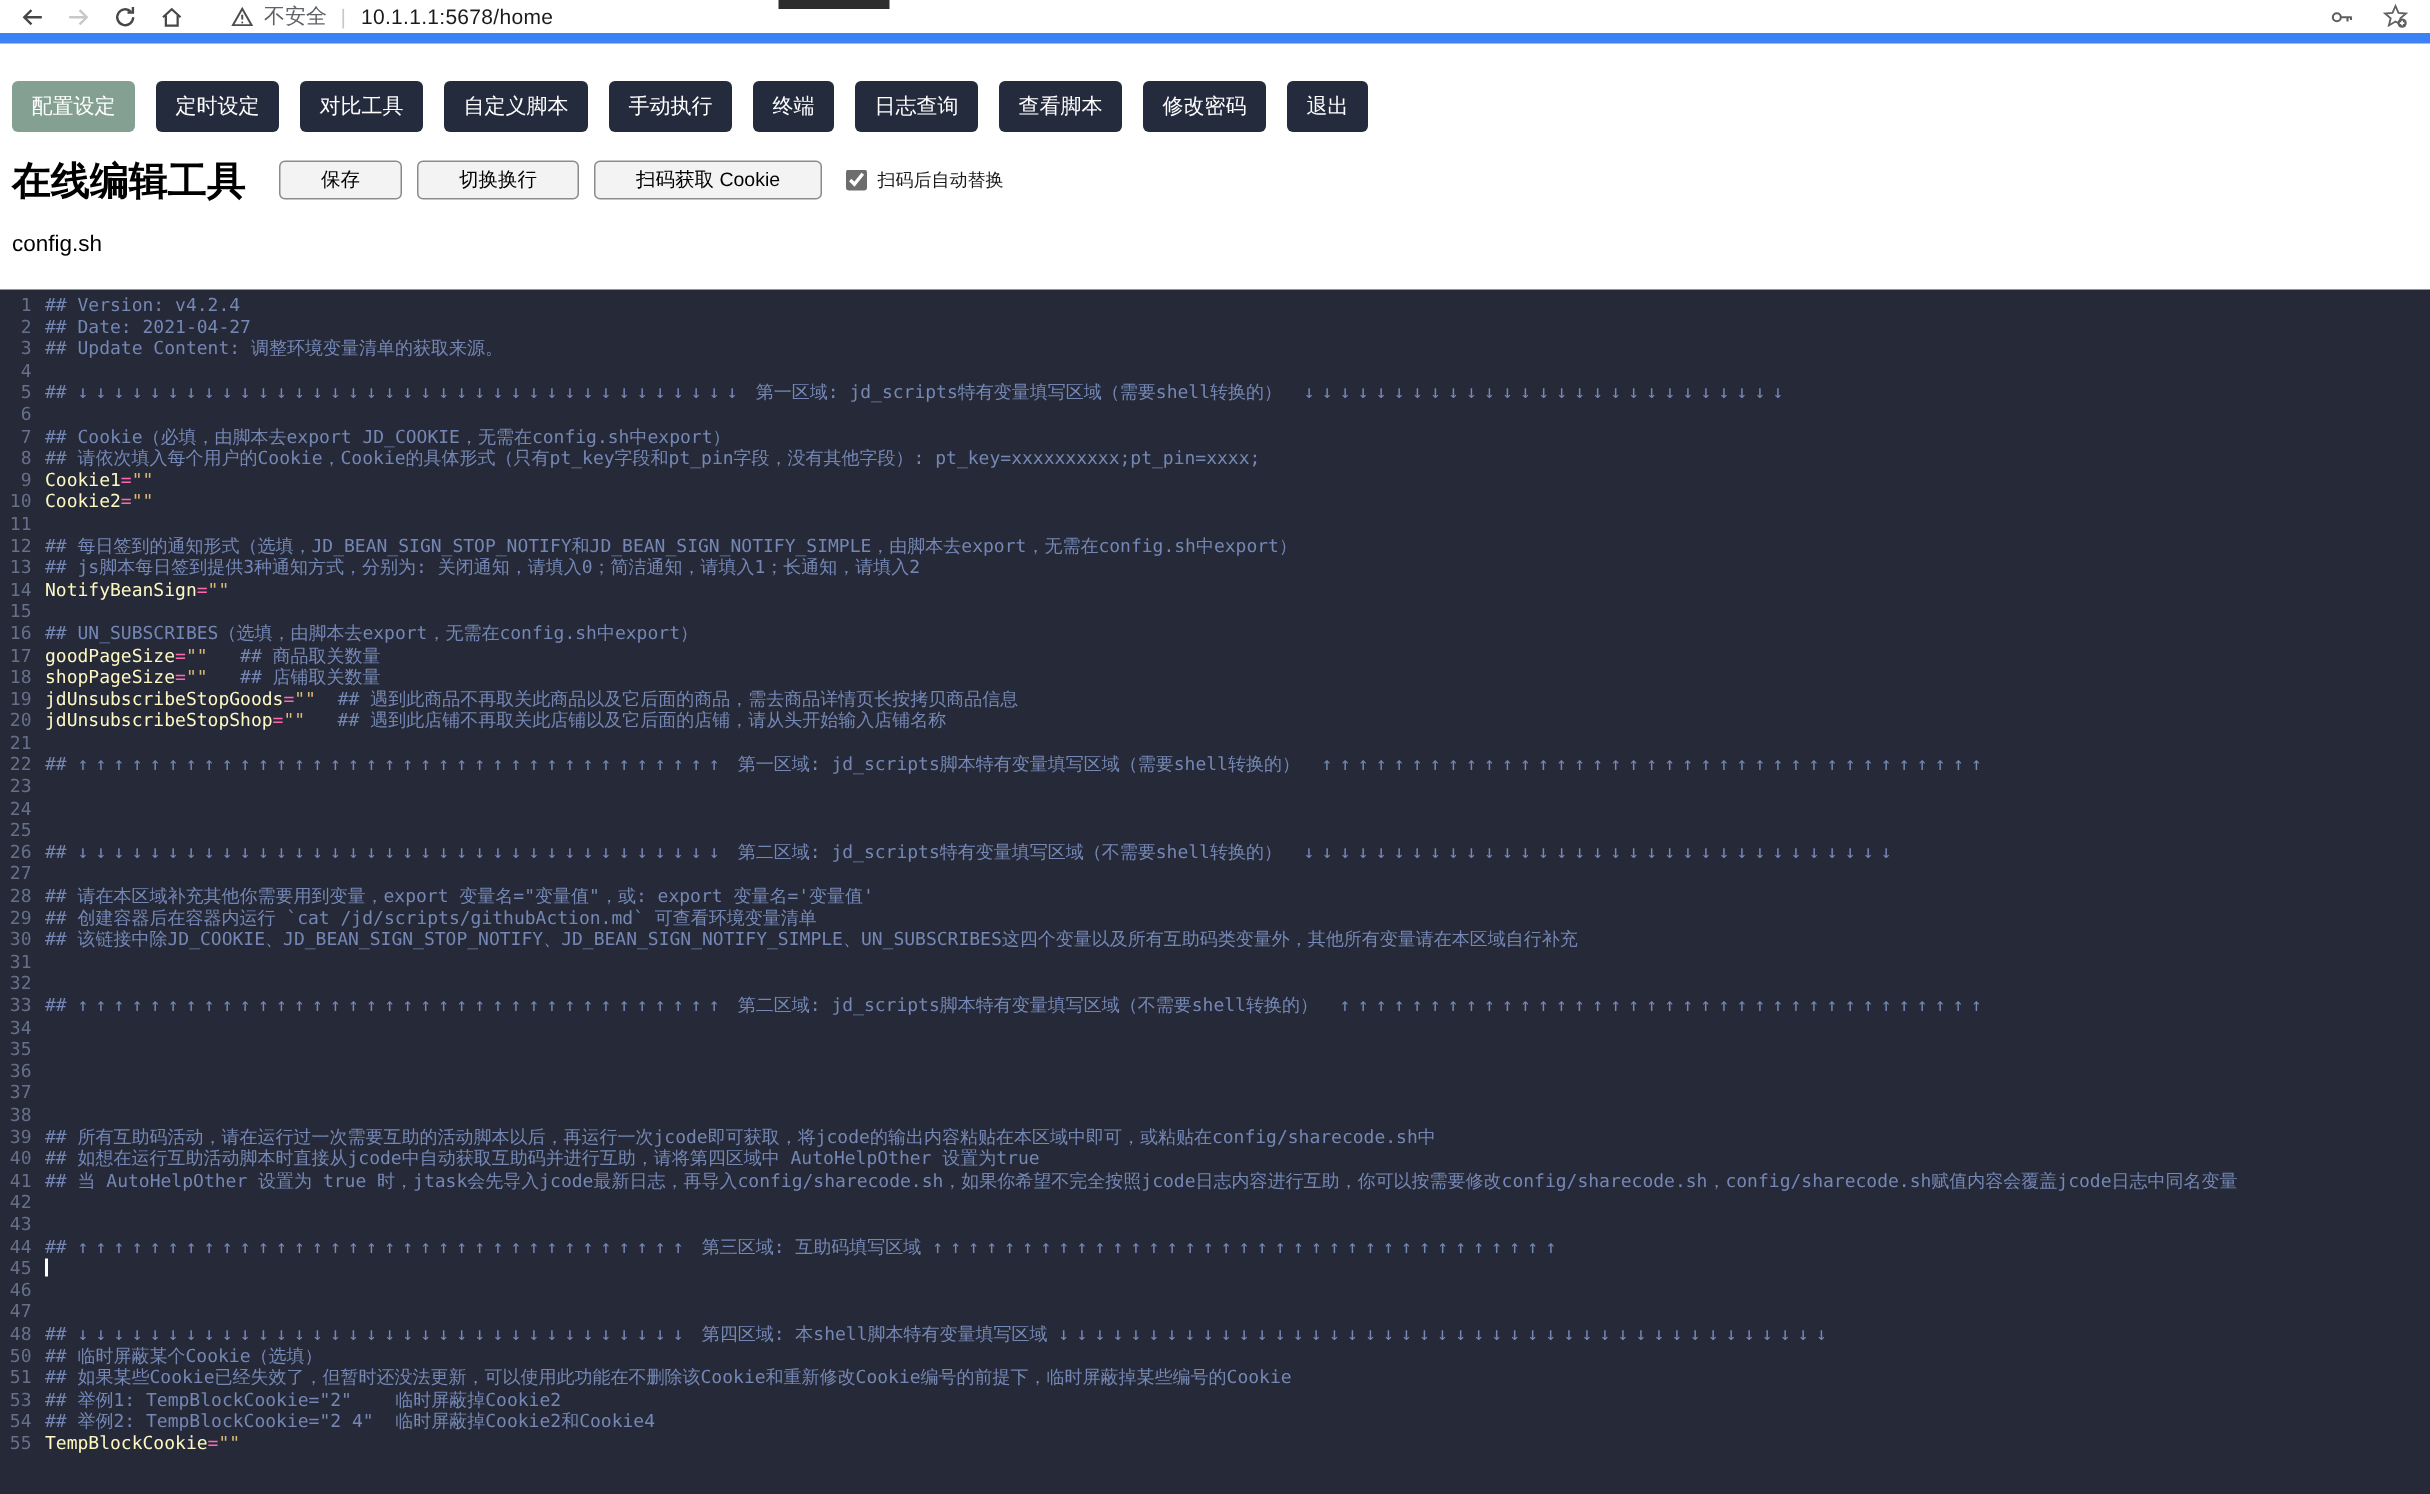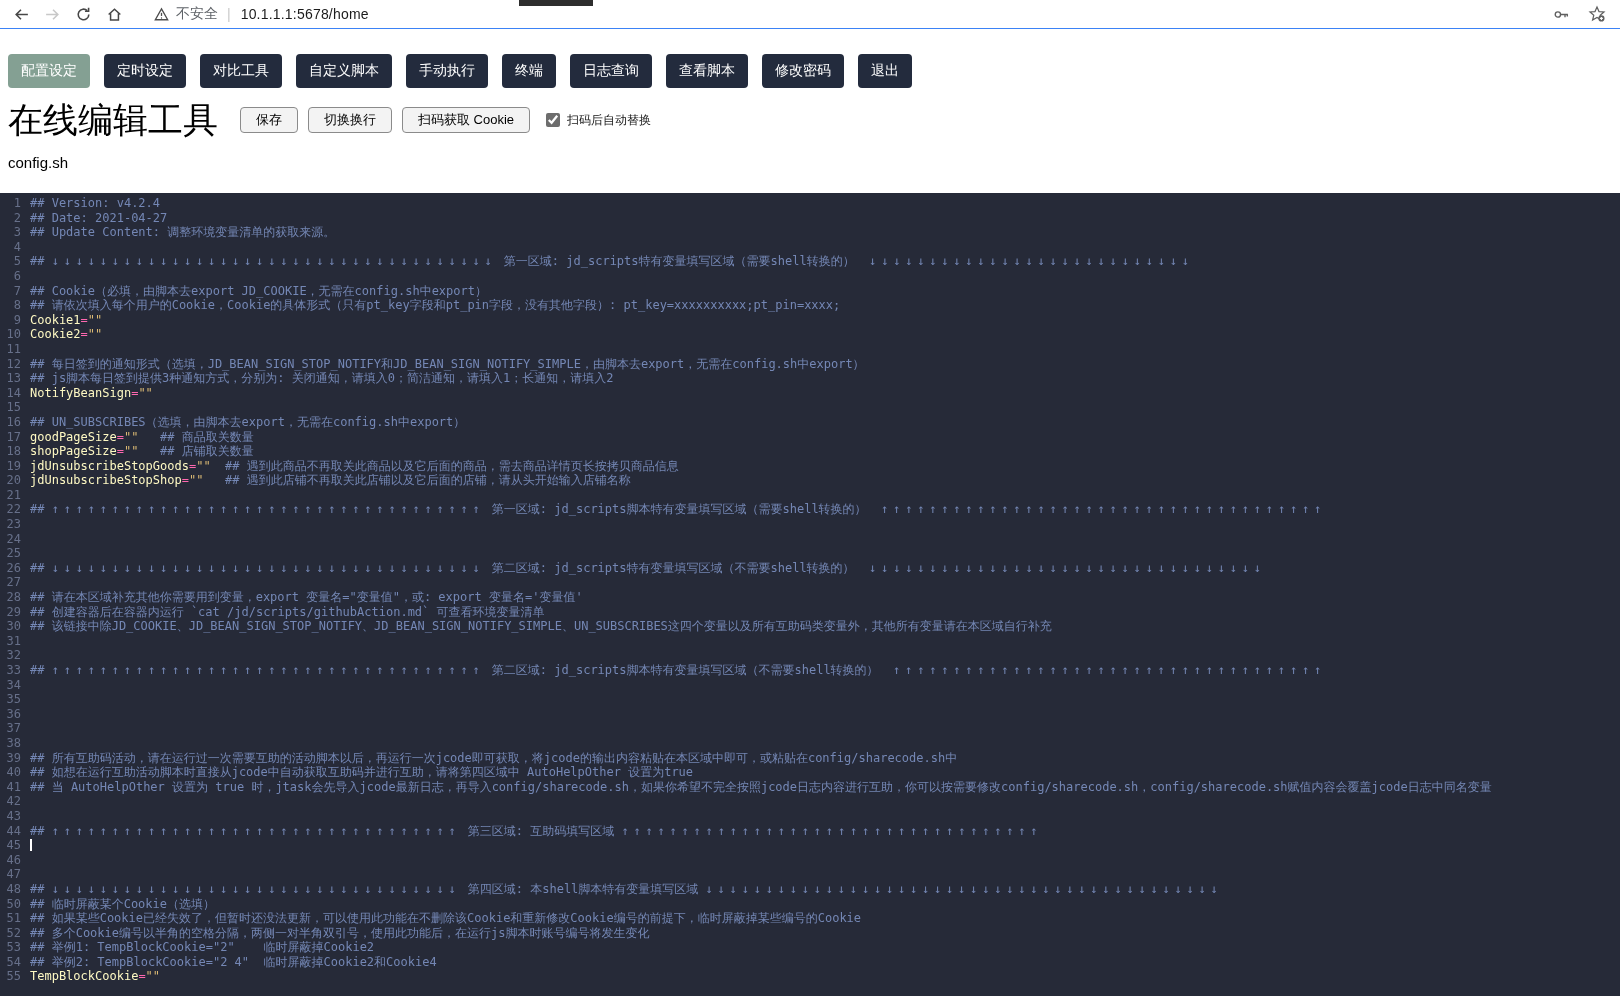--- a/index.html
+++ b/index.html
@@ -6,21 +6,21 @@
   html,body { margin:0; padding:0; }
   body {
     width:1620px; height:996px; overflow:hidden;
     background:#ffffff;
     font-family:"Liberation Sans", sans-serif;
   }
 
   
   .chrome {
     position:relative; height:29px; background:#ffffff;
-    border-bottom:1px solid #3b82f6;
+    border-bottom:7px solid #3b82f6;
     display:flex; align-items:center; padding:0 12px 0 10px;
   }
   .tab-sliver { position:absolute; left:519px; top:0; width:74px; height:6px; background:#2d2d2d; }
   .chrome .icn { display:inline-flex; align-items:center; justify-content:center; width:22px; height:22px; margin-right:9px; cursor:pointer; }
   .chrome svg { display:block; }
   .addr { display:flex; align-items:center; margin-left:18px; font-size:14px; color:#202124; }
   .sec-label { color:#5f6368; margin:0 9px 0 6px; }
   .addr-sep { color:#c9c9c9; margin-right:10px; font-weight:300; }
   .url { color:#1b1b1b; letter-spacing:.2px; }
   .chrome .spacer { flex:1; }
@@ -30,23 +30,23 @@
   .navbar { display:flex; gap:14px; padding:5px 8px 0 8px; background:#fff; }
   .nav-btn {
     height:34px; padding:0 13px; border:none; border-radius:4px;
     background:#232b3d; color:#ffffff; font-size:14px;
     font-family:"Liberation Sans", sans-serif; cursor:pointer; white-space:nowrap;margin-top:20px;
   }
   .nav-btn.active { background:#84a093; }
 
   
   .toolbar { display:flex; align-items:center; height:36px; margin:14px 0 0 8px; }
-  .page-title { font-size:35px; font-weight:normal; margin:0; color:#000; }
+  .page-title { font-size:26px; font-weight:bold; margin:0; color:#000; }
   .tb-btn {
-    margin-left:10px; padding:3px 15px; font-size:13px; color:#000;
+    margin-left:10px; padding:3px 27px; font-size:13px; color:#000;
     background:#f3f3f3; border:1px solid #8b8b8b; border-radius:4px;
     font-family:"Liberation Sans", sans-serif; cursor:pointer; white-space:nowrap;
   }
   .tb-btn.first { margin-left:22px; }
   .auto-chk { width:14px; height:14px; margin:0 0 0 16px; accent-color:#6d6d6d; cursor:pointer; }
   .chk-label { font-size:12px; color:#1a1a1a; margin-left:7px; }
 
   .filename { margin:16px 0 0 8px; font-size:15px; font-weight:normal; color:#000; }
 
   
@@ -344,24 +344,20 @@
       </div>
       <div class="cm-line">
         <span class="ln">50</span>
         <span class="lc"><span class="tk-com">## 临时屏蔽某个Cookie（选填）</span></span>
       </div>
       <div class="cm-line">
         <span class="ln">51</span>
         <span class="lc"><span class="tk-com">## 如果某些Cookie已经失效了，但暂时还没法更新，可以使用此功能在不删除该Cookie和重新修改Cookie编号的前提下，临时屏蔽掉某些编号的Cookie</span></span>
       </div>
       <div class="cm-line">
-        <span class="ln">52</span>
-        <span class="lc"><span class="tk-com">## 多个Cookie编号以半角的空格分隔，两侧一对半角双引号，使用此功能后，在运行js脚本时账号编号将发生变化</span></span>
-      </div>
-      <div class="cm-line">
         <span class="ln">53</span>
         <span class="lc"><span class="tk-com">## 举例1: TempBlockCookie="2"    临时屏蔽掉Cookie2</span></span>
       </div>
       <div class="cm-line">
         <span class="ln">54</span>
         <span class="lc"><span class="tk-com">## 举例2: TempBlockCookie="2 4"  临时屏蔽掉Cookie2和Cookie4</span></span>
       </div>
       <div class="cm-line">
         <span class="ln">55</span>
         <span class="lc"><span class="tk-var">TempBlockCookie</span><span class="tk-op">=</span><span class="tk-str">""</span></span>

